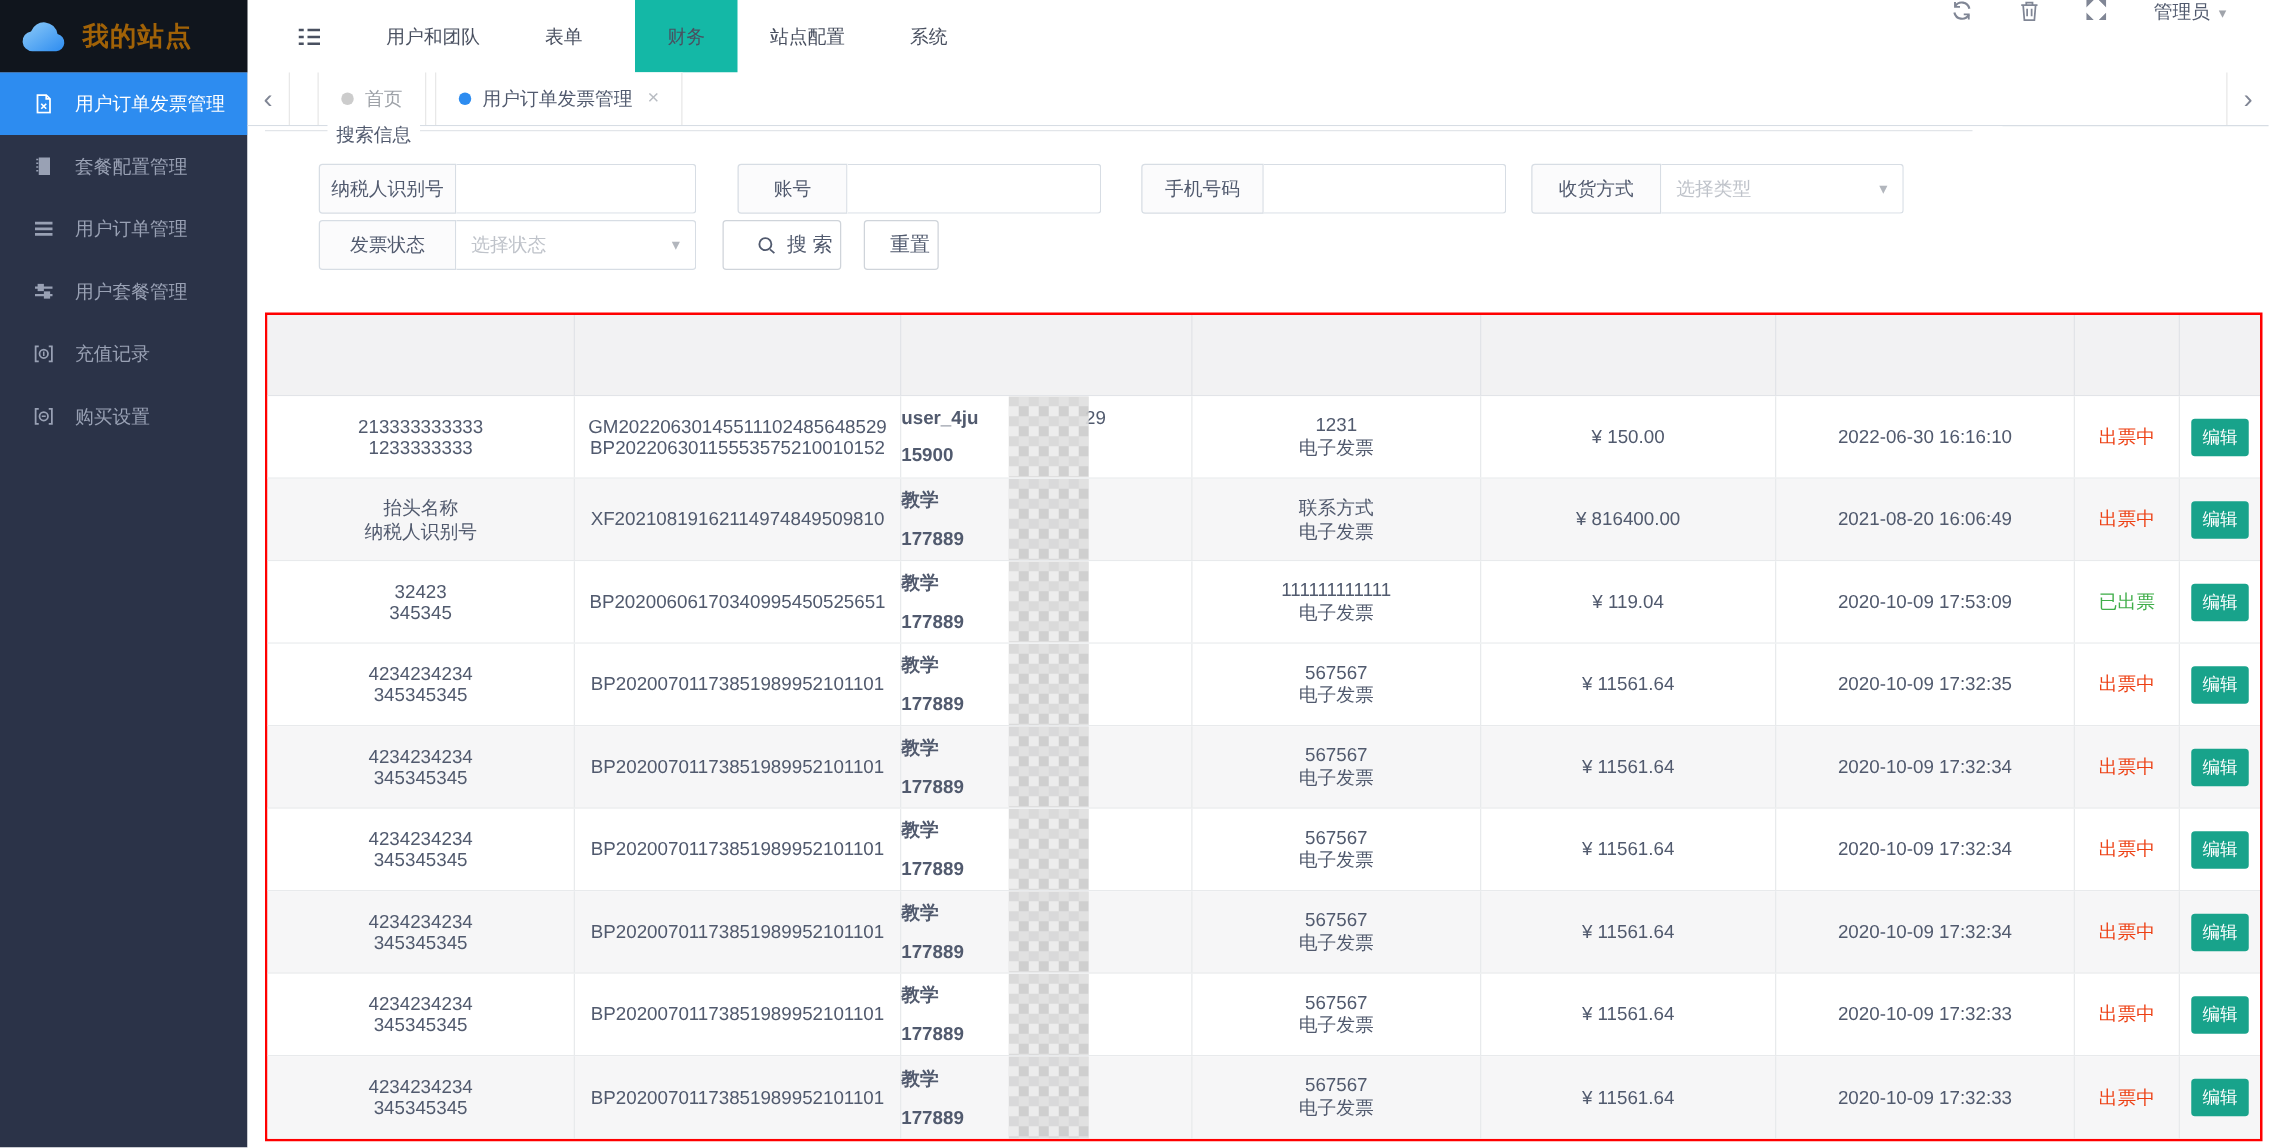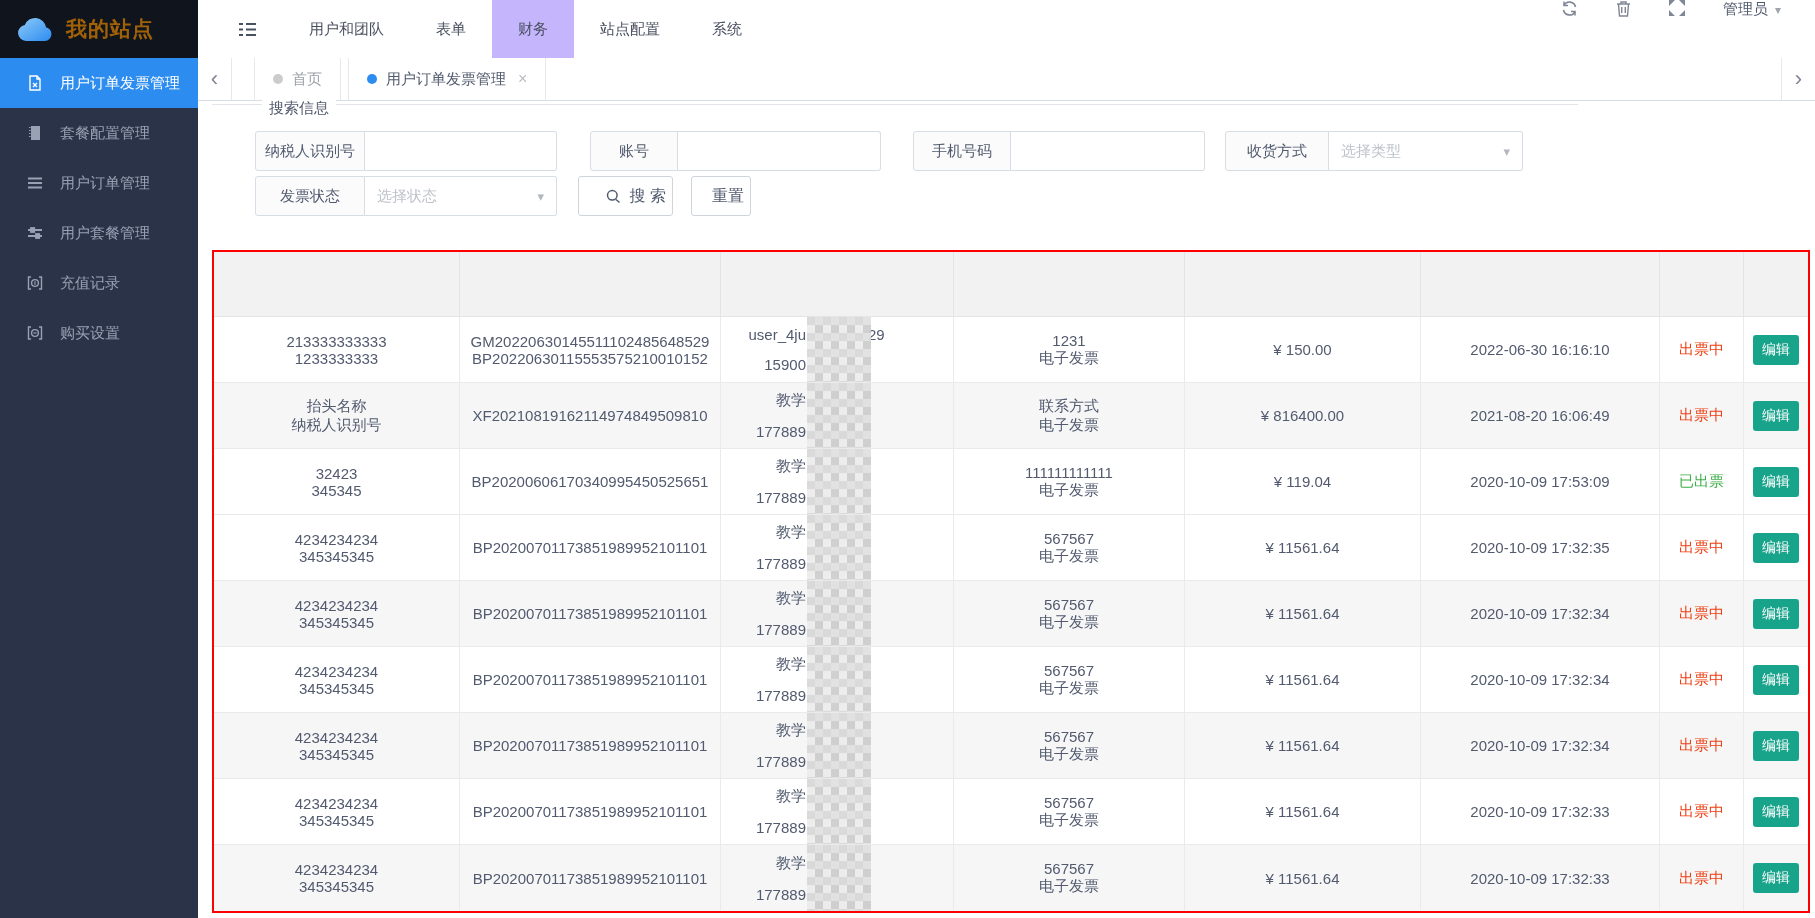--- a/index.html
+++ b/index.html
@@ -10,21 +10,21 @@
     font-family:"Liberation Sans","DejaVu Sans",sans-serif;
   }
 
   
   .header { position:absolute; left:0; top:0; width:1815px; height:58px; background:#fff; display:flex; }
   .logo { width:198px; height:58px; background:#10151d; display:flex; align-items:center; gap:12px; padding-left:16px; flex:0 0 198px; }
   .site-name { color:#a16207; font-size:21px; font-weight:bold; letter-spacing:1px; }
   .nav { flex:1; display:flex; align-items:stretch; }
   .collapse-btn { display:flex; align-items:center; margin-left:40px; margin-right:26px; cursor:pointer; color:#495060; }
   .nav-item { display:flex; align-items:center; padding:0 26px; font-size:15px; color:#495060; cursor:pointer; }
-  .nav-item.active { background:#c4b5fd; }
+  .nav-item.active { background:#14b8a6;margin-left:16px; }
   .nav-right { margin-left:auto; display:flex; align-items:flex-start; gap:38px; padding-right:34px; color:#808695; }
   .nav-right .tool { cursor:pointer; display:flex; align-items:center; }
   .user-chip { display:flex; align-items:center; gap:7px; font-size:15px; color:#515a6e; cursor:pointer; }
   .caret { color:#a0a4ab; font-size:12px; }
 
   
   .tabbar { position:absolute; left:198px; top:58px; width:1617px; height:43px; background:#fff; border-bottom:1px solid #d7dde4; display:flex; align-items:stretch; }
   .tab-arrow { width:34px; display:flex; align-items:center; justify-content:center; font-size:22px; color:#808695; cursor:pointer; }
   .tab-arrow.left { border-right:1px solid #e8e8e8; }
   .tab-arrow.right { margin-left:auto; border-left:1px solid #e8e8e8; }
@@ -62,21 +62,21 @@
   .thead { background:#f2f2f3; border-bottom:1px solid #e2e4e8; }
   .th { min-height:64px; display:flex; flex-direction:column; align-items:center; justify-content:center; gap:11px; font-size:15px; color:#515a6e; border-right:1px solid #e2e4e8; padding:8px 4px; }
   .th:last-child { border-right:none; }
   .trow { height:66px; border-bottom:1px solid #e8eaec; background:#fff; }
   .trow:last-child { border-bottom:none; }
   .trow.shaded { background:#f6f6f7; }
   .td { display:flex; align-items:center; justify-content:center; border-right:1px solid #e8eaec; font-size:15px; color:#515a6e; position:relative; overflow:hidden; }
   .td:last-child { border-right:none; }
   .lines { display:flex; flex-direction:column; align-items:center; }
   .acct-grid { display:grid; grid-template-columns:1fr 62px 1fr; align-items:center; row-gap:13px; width:100%; }
-  .acct-grid .ar { text-align:right; white-space:nowrap; }
+  .acct-grid .ar { white-space:nowrap;font-weight:bold; }
   .acct-grid .al { text-align:left; white-space:nowrap; }
   .pixel-mask { position:absolute; top:0; bottom:0; left:50%; width:64px; margin-left:-30px; z-index:2;
     background:conic-gradient(#dfdfdf 90deg,#cccccc 90deg 180deg,#ebebeb 180deg 270deg,#d7d7d7 270deg);
     background-size:16px 16px; opacity:.92; }
   .status-cell { font-size:15px; }
   .status-pending { color:#ed4014; }
   .status-done { color:#3fae49; }
   .edit-btn { background:#18a38b; color:#fff; border:none; border-radius:3px; font-size:14px; padding:6px 9px; cursor:pointer; font-family:inherit; }
 
   svg { display:block; }

